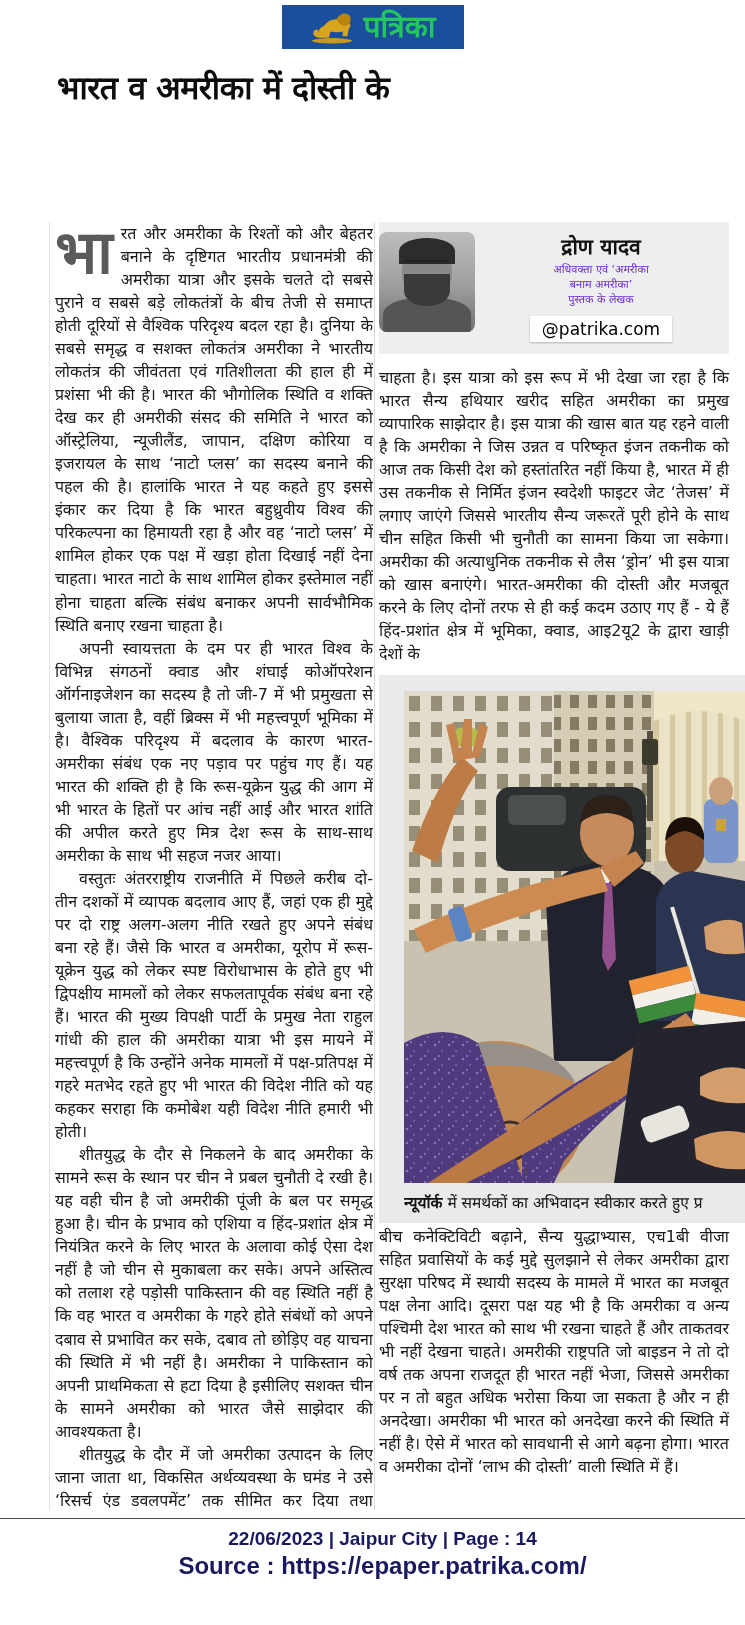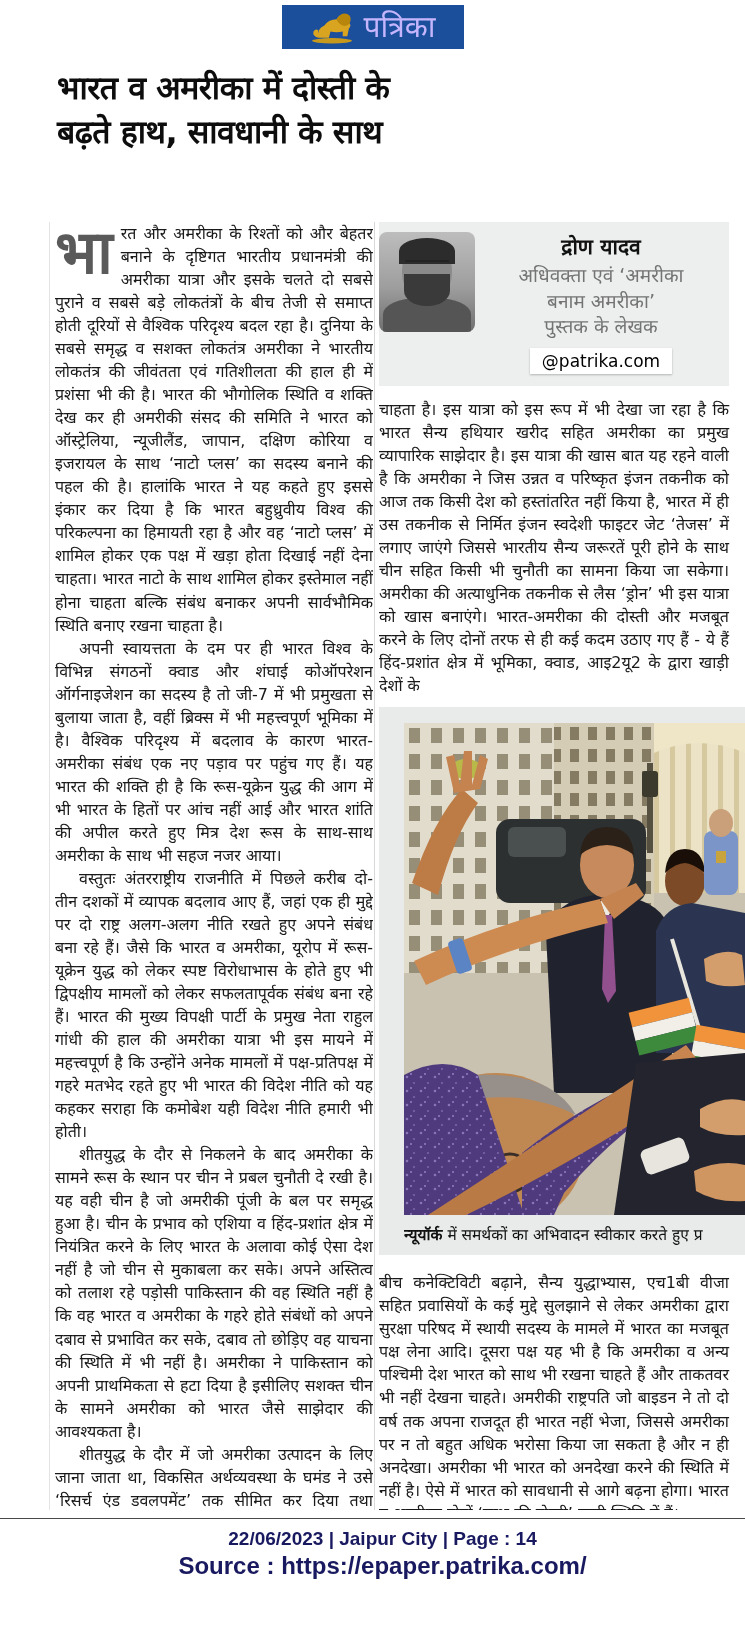--- a/index.html
+++ b/index.html
@@ -8,21 +8,21 @@
   #page {
     position: relative; width: 745px; height: 1625px;
     background: #ffffff; overflow: hidden; margin: 0 auto;
   }
   
   .masthead { position:absolute; top:5px; left:0; width:745px; display:flex; justify-content:center; }
   .logo-box {
     background:#1b4e9b; width:182px; height:44px; display:flex; align-items:center;
     justify-content:center; gap:8px; padding:0 10px;
   }
-  .logo-brand { color:#c4b5fd; font-weight:normal; font-size:30px; font-family:"DejaVu Sans",sans-serif; line-height:1; }
+  .logo-brand { color:#22c55e; font-weight:bold; font-size:30px; font-family:"DejaVu Sans",sans-serif; line-height:1; }
   .lion { width:46px; height:34px; flex:0 0 auto; }
   
   .headline {
     position:absolute; top:66px; left:57px; width:645px;
     font-family:"DejaVu Sans",sans-serif; font-weight:bold; color:#0d0d0d;
     font-size:32px; line-height:1.38; letter-spacing:-0.5px;
   }
   
   .col { position:absolute; top:222px; height:1288px; overflow:hidden; }
   .col-left  { left:55px;  width:318px; }
@@ -50,27 +50,27 @@
     background:linear-gradient(180deg,#bdbdbd 0%, #9e9e9e 55%, #6f6f6f 100%);
     position:relative;
   }
   .author-photo .ap-head { position:absolute; left:23px; top:12px; width:50px; height:58px; border-radius:45% 45% 50% 50%; background:#8a8a8a; }
   .author-photo .ap-hair { position:absolute; left:20px; top:6px;  width:56px; height:26px; border-radius:50% 50% 0 0; background:#2c2c2c; }
   .author-photo .ap-beard{ position:absolute; left:25px; top:42px; width:46px; height:32px; border-radius:0 0 48% 48%; background:#3a3a3a; }
   .author-photo .ap-glass{ position:absolute; left:26px; top:28px; width:44px; height:12px; border-top:2px solid #222; }
   .author-photo .ap-body { position:absolute; left:4px; top:66px; width:88px; height:40px; border-radius:40% 40% 0 0; background:#555; }
   .author-meta { flex:1; text-align:center; font-family:"DejaVu Sans",sans-serif; }
   .author-name { font-weight:bold; font-size:21px; color:#111; margin-bottom:3px; }
-  .author-role { font-size:19px; line-height:1.35; color:#737373; }
+  .author-role { font-size:11px; line-height:1.35; color:#6d28d9; }
   .author-handle {
     display:inline-block; background:#ffffff; font-weight:normal; font-size:17px;
     padding:3px 12px; margin-top:8px; color:#000; box-shadow:0 1px 2px rgba(0,0,0,0.25);
   }
   
-  .figure-wrap { background:#e9ebea; margin:10px 0 16px -1px; padding:16px 0 0 26px; width:367px; }
+  .figure-wrap { background:#e9ebea; margin:10px 0 2px -1px; padding:16px 0 0 26px; width:367px; }
   .news-photo { display:block; width:341px; height:492px; }
   .caption { font-family:"DejaVu Sans",sans-serif; font-size:15.5px; padding:8px 0 10px 0; white-space:nowrap; overflow:hidden; color:#111; }
   .caption b { font-weight:bold; }
   
   .footer-rule { position:absolute; left:0; top:1518px; width:745px; height:1px; background:#4a4a4a; }
   .footer { position:absolute; left:10px; top:1528px; width:745px; text-align:center; font-family:"Liberation Sans",sans-serif; }
   .footer .meta   { color:#191960; font-weight:bold; font-size:19px; }
   .footer .source { color:#191960; font-weight:bold; font-size:24px; margin-top:2px; }
 </style>
 </head>
@@ -85,21 +85,20 @@
         <path d="M12 36 Q10 24 20 20 Q26 12 36 12 Q40 4 48 6 Q54 8 52 16 Q56 20 52 24 L50 34 L44 34 L44 28 Q36 30 28 28 L26 36 Z" fill="#d9a520"></path>
         <path d="M36 12 Q42 2 50 5 Q57 8 53 17 Q50 22 44 20 Q38 18 36 12 Z" fill="#b8860b"></path>
         <path d="M12 36 Q4 34 6 28 Q8 24 12 26 Z" fill="#d9a520"></path>
       </svg>
       <span class="logo-brand">पत्रिका</span>
     </div>
   </div>
 
   <div class="headline">
     <div>भारत व अमरीका में दोस्ती के</div>
-    <div>बढ़ते हाथ, सावधानी के साथ</div>
   </div>
 
   <div class="rule-v rule-left"></div>
   <div class="rule-v rule-mid"></div>
 
   <div class="col col-left body-text">
     <p class="first">
       <span class="dropcap">भा</span><span>रत और अमरीका के रिश्तों को और बेहतर बनाने के दृष्टिगत भारतीय प्रधानमंत्री की अमरीका यात्रा और इसके चलते दो सबसे पुराने व सबसे बड़े लोकतंत्रों के बीच तेजी से समाप्त होती दूरियों से वैश्विक परिदृश्य बदल रहा है। दुनिया के सबसे समृद्ध व सशक्त लोकतंत्र अमरीका ने भारतीय लोकतंत्र की जीवंतता एवं गतिशीलता की हाल ही में प्रशंसा भी की है। भारत की भौगोलिक स्थिति व शक्ति देख कर ही अमरीकी संसद की समिति ने भारत को ऑस्ट्रेलिया, न्यूजीलैंड, जापान, दक्षिण कोरिया व इजरायल के साथ ‘नाटो प्लस’ का सदस्य बनाने की पहल की है। हालांकि भारत ने यह कहते हुए इससे इंकार कर दिया है कि भारत बहुध्रुवीय विश्व की परिकल्पना का हिमायती रहा है और वह ‘नाटो प्लस’ में शामिल होकर एक पक्ष में खड़ा होता दिखाई नहीं देना चाहता। भारत नाटो के साथ शामिल होकर इस्तेमाल नहीं होना चाहता बल्कि संबंध बनाकर अपनी सार्वभौमिक स्थिति बनाए रखना चाहता है।</span>
     </p>
     <p>अपनी स्वायत्तता के दम पर ही भारत विश्व के विभिन्न संगठनों क्वाड और शंघाई कोऑपरेशन ऑर्गनाइजेशन का सदस्य है तो जी-7 में भी प्रमुखता से बुलाया जाता है, वहीं ब्रिक्स में भी महत्त्वपूर्ण भूमिका में है। वैश्विक परिदृश्य में बदलाव के कारण भारत-अमरीका संबंध एक नए पड़ाव पर पहुंच गए हैं। यह भारत की शक्ति ही है कि रूस-यूक्रेन युद्ध की आग में भी भारत के हितों पर आंच नहीं आई और भारत शांति की अपील करते हुए मित्र देश रूस के साथ-साथ अमरीका के साथ भी सहज नजर आया।</p>

